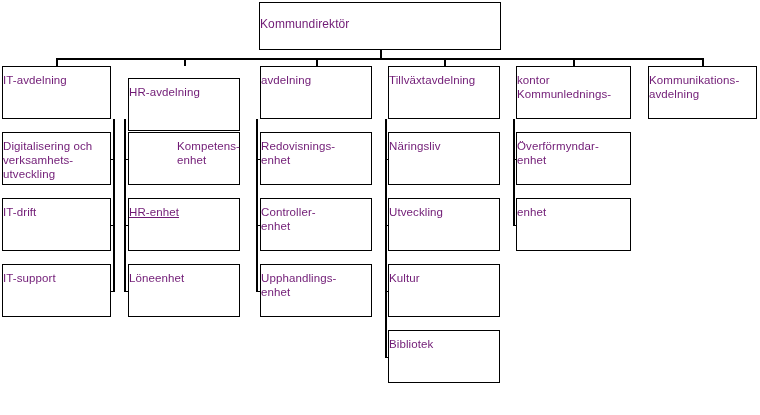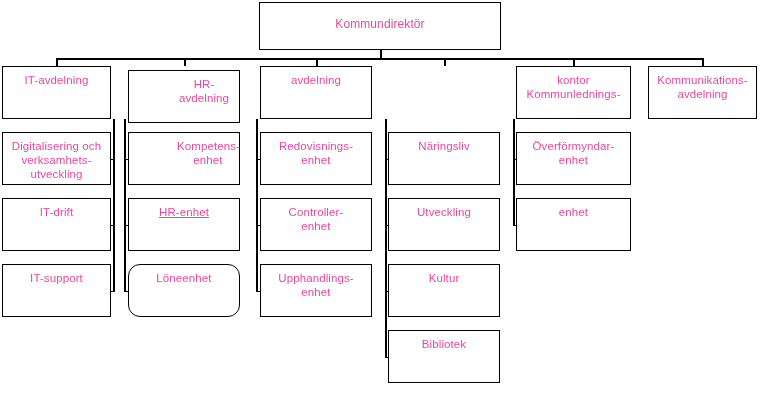--- a/index.html
+++ b/index.html
@@ -15,24 +15,24 @@
     width: 760px;
     height: 415px;
     background: #ffffff;
     overflow: hidden;
   }
   .node-box {
     position: absolute;
     box-sizing: border-box;
     border: 1.6px solid #000000;
     background: #ffffff;
-    text-align: center;
+    text-align: left;
     font-size: 11.5px;
     line-height: 14px;
-    color: #ec4899;
+    color: #701a75;
     padding-top: 6px;
     z-index: 3;
     letter-spacing: 0.1px;
   }
   .root-box {
     font-size: 12px;
     padding-top: 14px;
   }
   .connector {
     position: absolute;
@@ -64,35 +64,35 @@
     </div>
     <div class="connector h" style="left: 111px; top: 224.5px; width: 3.6px;"></div>
     <div class="node-box" style="left: 2px; top: 198px; width: 109px; height: 53px;">
       <div>IT-drift</div>
     </div>
     <div class="connector h" style="left: 111px; top: 290.5px; width: 3.6px;"></div>
     <div class="node-box" style="left: 2px; top: 264px; width: 109px; height: 53px;">
       <div>IT-support</div>
     </div>
     <div class="connector v" style="left: 184px; top: 58px; height: 8px;"></div>
-    <div class="node-box" style="left: 128px; top: 70px; width: 112px; height: 53px; padding-left: 40px;">
+    <div class="node-box" style="left: 128px; top: 78px; width: 112px; height: 53px;">
       <div>HR-avdelning</div>
     </div>
     <div class="connector v" style="left: 124px; top: 119px; height: 173.1px;"></div>
     <div class="connector h" style="left: 124px; top: 158.5px; width: 4px;"></div>
     <div class="node-box" style="left: 128px; top: 132px; width: 112px; height: 53px; padding-left: 48px;">
       <div>Kompetens-</div>
       <div>enhet</div>
     </div>
     <div class="connector h" style="left: 124px; top: 224.5px; width: 4px;"></div>
     <div class="node-box" style="left: 128px; top: 198px; width: 112px; height: 53px; text-decoration: underline;">
       <div>HR-enhet</div>
     </div>
     <div class="connector h" style="left: 124px; top: 290.5px; width: 4px;"></div>
-    <div class="node-box" style="left: 128px; top: 264px; width: 112px; height: 53px; border-radius: 12px;">
+    <div class="node-box" style="left: 128px; top: 264px; width: 112px; height: 53px;">
       <div>Löneenhet</div>
     </div>
     <div class="connector v" style="left: 316px; top: 58px; height: 8px;"></div>
     <div class="node-box" style="left: 260px; top: 66px; width: 112px; height: 53px;">
       <div>avdelning</div>
     </div>
     <div class="connector v" style="left: 256px; top: 119px; height: 173.1px;"></div>
     <div class="connector h" style="left: 256px; top: 158.5px; width: 4px;"></div>
     <div class="node-box" style="left: 260px; top: 132px; width: 112px; height: 53px;">
       <div>Redovisnings-</div>
@@ -102,20 +102,23 @@
     <div class="node-box" style="left: 260px; top: 198px; width: 112px; height: 53px;">
       <div>Controller-</div>
       <div>enhet</div>
     </div>
     <div class="connector h" style="left: 256px; top: 290.5px; width: 4px;"></div>
     <div class="node-box" style="left: 260px; top: 264px; width: 112px; height: 53px;">
       <div>Upphandlings-</div>
       <div>enhet</div>
     </div>
     <div class="connector v" style="left: 444px; top: 58px; height: 8px;"></div>
+    <div class="node-box" style="left: 388px; top: 66px; width: 112px; height: 53px;">
+      <div>Tillväxtavdelning</div>
+    </div>
     <div class="connector v" style="left: 385px; top: 119px; height: 239.1px;"></div>
     <div class="connector h" style="left: 385px; top: 158.5px; width: 3px;"></div>
     <div class="node-box" style="left: 388px; top: 132px; width: 112px; height: 53px;">
       <div>Näringsliv</div>
     </div>
     <div class="connector h" style="left: 385px; top: 224.5px; width: 3px;"></div>
     <div class="node-box" style="left: 388px; top: 198px; width: 112px; height: 53px;">
       <div>Utveckling</div>
     </div>
     <div class="connector h" style="left: 385px; top: 290.5px; width: 3px;"></div>

